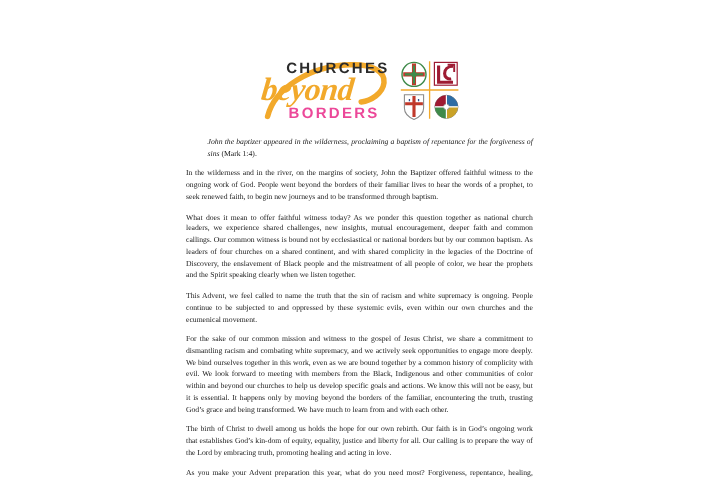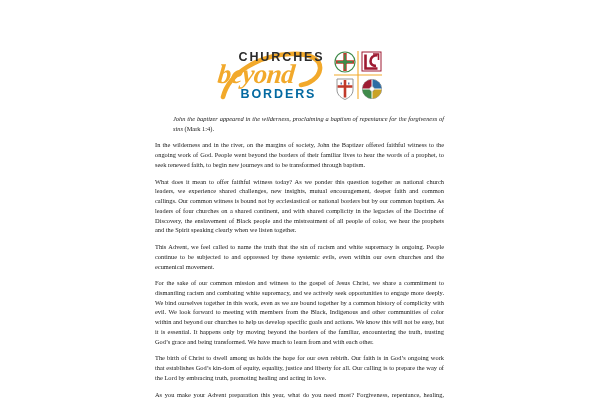--- a/index.html
+++ b/index.html
@@ -73,21 +73,21 @@
     pointer-events: none;
   }
   .logo-borders {
     position: absolute;
     left: 24px;
     top: 39px;
     font-family: "Liberation Sans", sans-serif;
     font-weight: bold;
     font-size: 12.5px;
     letter-spacing: 1.9px;
-    color: #0369a1;
+    color: #ec4899;
     line-height: 1;
   }
   .emblems {
     width: 52px;
     height: 52px;
     position: relative;
   }
 
   
   .doc-body {

